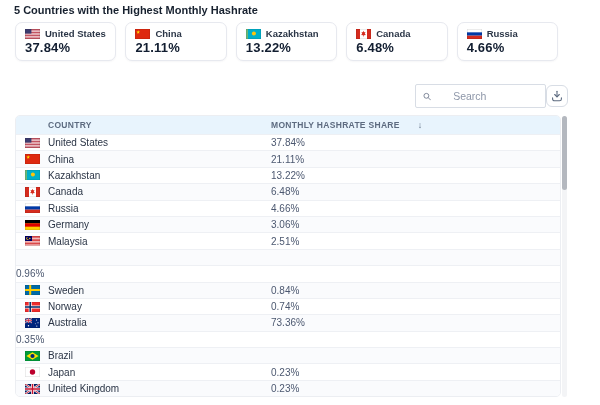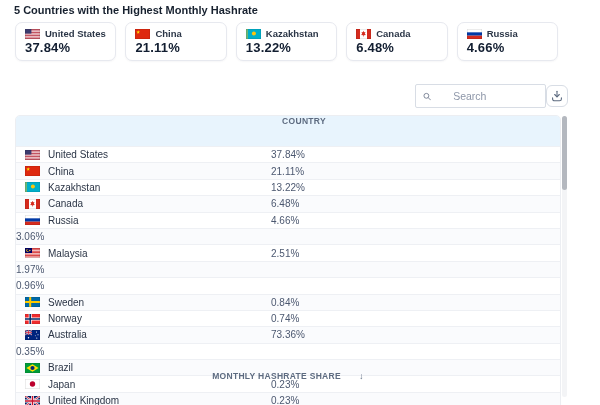--- a/index.html
+++ b/index.html
@@ -26,21 +26,21 @@
   .search-box input { border:none; outline:none; width:100%; font-size:10.5px;
                       font-family:"Liberation Sans", sans-serif; color:#2b3546; background:transparent; }
   .search-box input::placeholder { color:#8d96a8; }
   .dl-btn { position:absolute; left:546px; top:85px; width:22px; height:22px;
             border:1px solid #d8dde5; border-radius:6px; background:#fff;
             display:flex; align-items:center; justify-content:center; cursor:pointer; }
 
   
   .table { position:absolute; left:15px; top:115px; width:546px;
            border:1px solid #eceef2; border-radius:5px; overflow:hidden; background:#fff; }
-  .thead { display:flex; height:30px; background:#e8f4fd; align-items:center;flex-direction:column; }
+  .thead { display:flex; height:18px; background:#e8f4fd; align-items:center; }
   .th { font-size:8.5px; font-weight:700; color:#5d6b80; letter-spacing:.3px; white-space:nowrap; }
   .th-country { flex:0 0 255px; padding-left:32px; }
   .th-share { flex:1; display:flex; align-items:center; gap:18px; cursor:pointer; }
   .sort { font-size:9px; color:#5d6b80; }
   .tr { display:flex; height:16.4px; align-items:center; border-top:1px solid #eef0f4; }
   .tr:nth-child(even) { background:#fafbfd; }
   .td-country { flex:0 0 255px; display:flex; align-items:center; gap:8px; padding-left:9px; }
   .row-country { font-size:10px; color:#2b3546; }
   .td-share { flex:1; font-size:10px; color:#4c5870; }
 
@@ -243,20 +243,31 @@
                 <rect y="6.67" width="15" height="3.33" fill="#d52b1e"></rect>
                 <rect x=".25" y=".25" width="14.5" height="9.5" fill="none" stroke="rgba(0,0,0,.15)" stroke-width=".5"></rect>
               </svg>
             </span>
         <span class="row-country">Russia</span>
       </div>
       <div class="td-share">4.66%</div>
     </div>
 
     <div class="tr">
+      <div class="td-country">
+        <span class="flag">
+              <svg viewBox="0 0 15 10">
+                <rect width="15" height="10" fill="#ffce00"></rect>
+                <rect width="15" height="3.33" fill="#000"></rect>
+                <rect y="3.33" width="15" height="3.34" fill="#dd0000"></rect>
+                <rect x=".25" y=".25" width="14.5" height="9.5" fill="none" stroke="rgba(0,0,0,.15)" stroke-width=".5"></rect>
+              </svg>
+            </span>
+        <span class="row-country">Germany</span>
+      </div>
       <div class="td-share">3.06%</div>
     </div>
 
     <div class="tr">
       <div class="td-country">
         <span class="flag">
               <svg viewBox="0 0 15 10">
                 <rect width="15" height="10" fill="#fff"></rect>
                 <g fill="#cc0001">
                   <rect y="0" width="15" height=".71"></rect>
@@ -273,21 +284,20 @@
                 <circle cx="4.8" cy="2.6" r=".75" fill="#ffcc00"></circle>
                 <rect x=".25" y=".25" width="14.5" height="9.5" fill="none" stroke="rgba(0,0,0,.15)" stroke-width=".5"></rect>
               </svg>
             </span>
         <span class="row-country">Malaysia</span>
       </div>
       <div class="td-share">2.51%</div>
     </div>
 
     <div class="tr">
-      <div class="td-share">1.97%</div>
     </div>
 
     <div class="tr">
       <div class="td-share">0.96%</div>
     </div>
 
     <div class="tr">
       <div class="td-country">
         <span class="flag">
               <svg viewBox="0 0 15 10">

